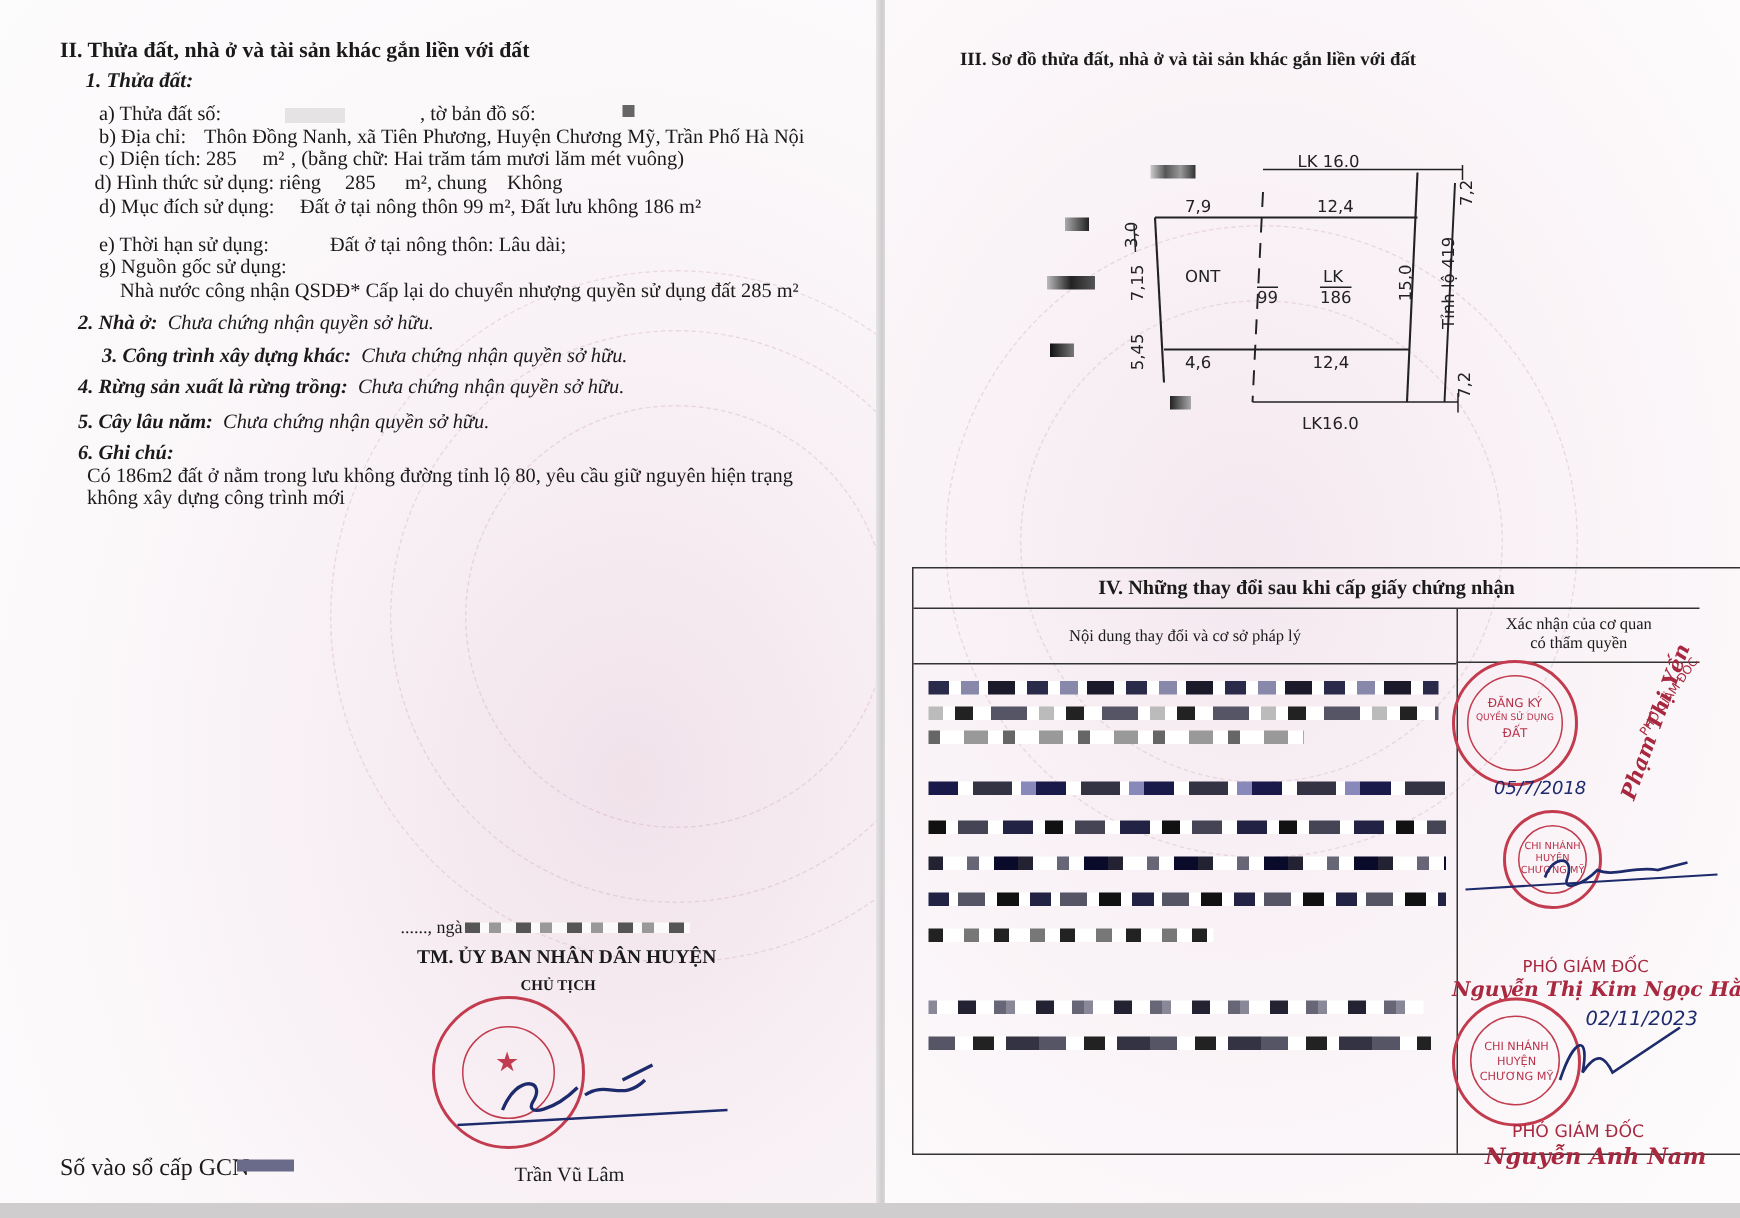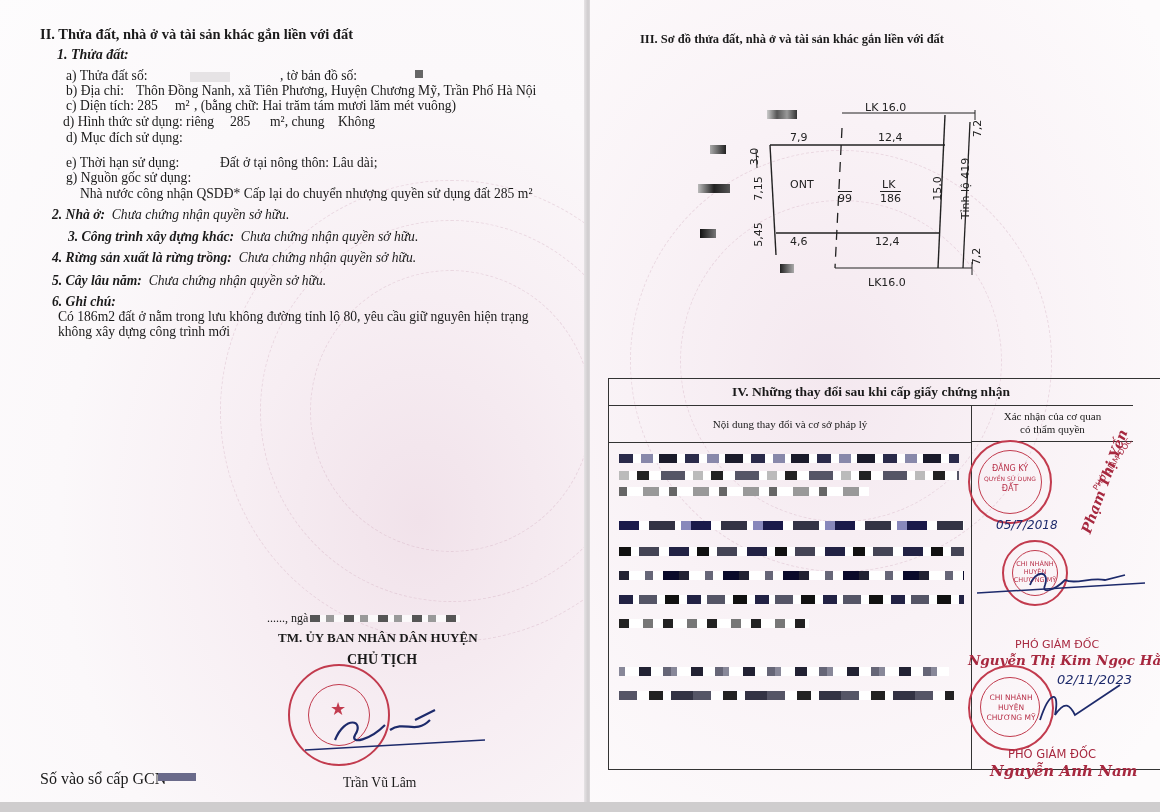--- a/index.html
+++ b/index.html
@@ -53,20 +53,21 @@
   <div class="abs t" style="left:66px;top:98px;text-align:center;">c) Diện tích: 285</div>
   <div class="abs t" style="left:175px;top:98px;">m²</div>
   <div class="abs t" style="left:194px;top:98px;">,  (bằng chữ: Hai trăm tám mươi lăm mét vuông)</div>
 
   <div class="abs t" style="left:63px;top:114px;">d) Hình thức sử dụng: riêng</div>
   <div class="abs t" style="left:230px;top:114px;">285</div>
   <div class="abs t" style="left:270px;top:114px;">m², chung</div>
   <div class="abs t" style="left:338px;top:114px;">Không</div>
 
   <div class="abs t" style="left:66px;top:130px;">d) Mục đích sử dụng:</div>
+  <div class="abs t" style="left:200px;top:130px;">Đất ở tại nông thôn 99 m², Đất lưu không 186 m²</div>
 
   <div class="abs t" style="left:66px;top:155px;">e) Thời hạn sử dụng:</div>
   <div class="abs t" style="left:220px;top:155px;">Đất ở tại nông thôn: Lâu dài;</div>
 
   <div class="abs t" style="left:66px;top:170px;">g) Nguồn gốc sử dụng:</div>
   <div class="abs t" style="left:80px;top:186px;">Nhà nước công nhận QSDĐ* Cấp lại do chuyển nhượng quyền sử dụng đất  285 m²</div>
 
   <div class="abs it" style="left:52px;top:207px;">
     <span class="bi">2. Nhà ở:</span>&nbsp;
     <span>Chưa chứng nhận quyền sở hữu.</span>
@@ -84,21 +85,21 @@
     <span>Chưa chứng nhận quyền sở hữu.</span>
   </div>
 
   <div class="abs it bi" style="left:52px;top:294px;font-size:13.6px;">6. Ghi chú:</div>
   <div class="abs t" style="left:58px;top:309px;">Có 186m2 đất ở nằm trong lưu không đường tỉnh lộ 80, yêu cầu giữ nguyên hiện trạng</div>
   <div class="abs t" style="left:58px;top:324px;">không xây dựng công trình mới</div>
 
   <div class="abs t" style="left:267px;top:611px;font-size:12px;">......, ngà</div>
   <div class="abs" style="left:310px;top:615px;width:150px;height:7px;background:repeating-linear-gradient(90deg,#555 0 10px,#fbf9fa 10px 16px,#999 16px 24px,#fbf9fa 24px 34px);"></div>
   <div class="abs" style="left:278px;top:630px;font-weight:bold;font-size:13px;">TM. ỦY BAN NHÂN DÂN HUYỆN</div>
-  <div class="abs" style="left:347px;top:652px;font-weight:bold;font-size:14px;">CHỦ TỊCH</div>
+  <div class="abs" style="left:347px;top:652px;font-weight:bold;font-size:10px;">CHỦ TỊCH</div>
 
   <div class="stamp" style="left:288px;top:664px;width:98px;height:98px;">
     <div class="inner" style="left:18px;top:18px;width:60px;height:60px;"></div>
     <div style="position:absolute;left:40px;top:32px;font-size:18px;color:#c23b4e;">★</div>
   </div>
   <svg class="abs" style="left:295px;top:700px;" width="200" height="60">
     <path d="M10 50 L190 40" stroke="#1d2a6b" stroke-width="1.6" fill="none"></path>
     <path d="M40 40 C50 15,70 20,60 35 C55 45,75 40,90 25 M95 30 C110 20,120 35,135 20 M120 20 L140 10" stroke="#1d2a6b" stroke-width="2.2" fill="none"></path>
   </svg>
   <div class="abs t" style="left:343px;top:775px;">Trần Vũ Lâm</div>

